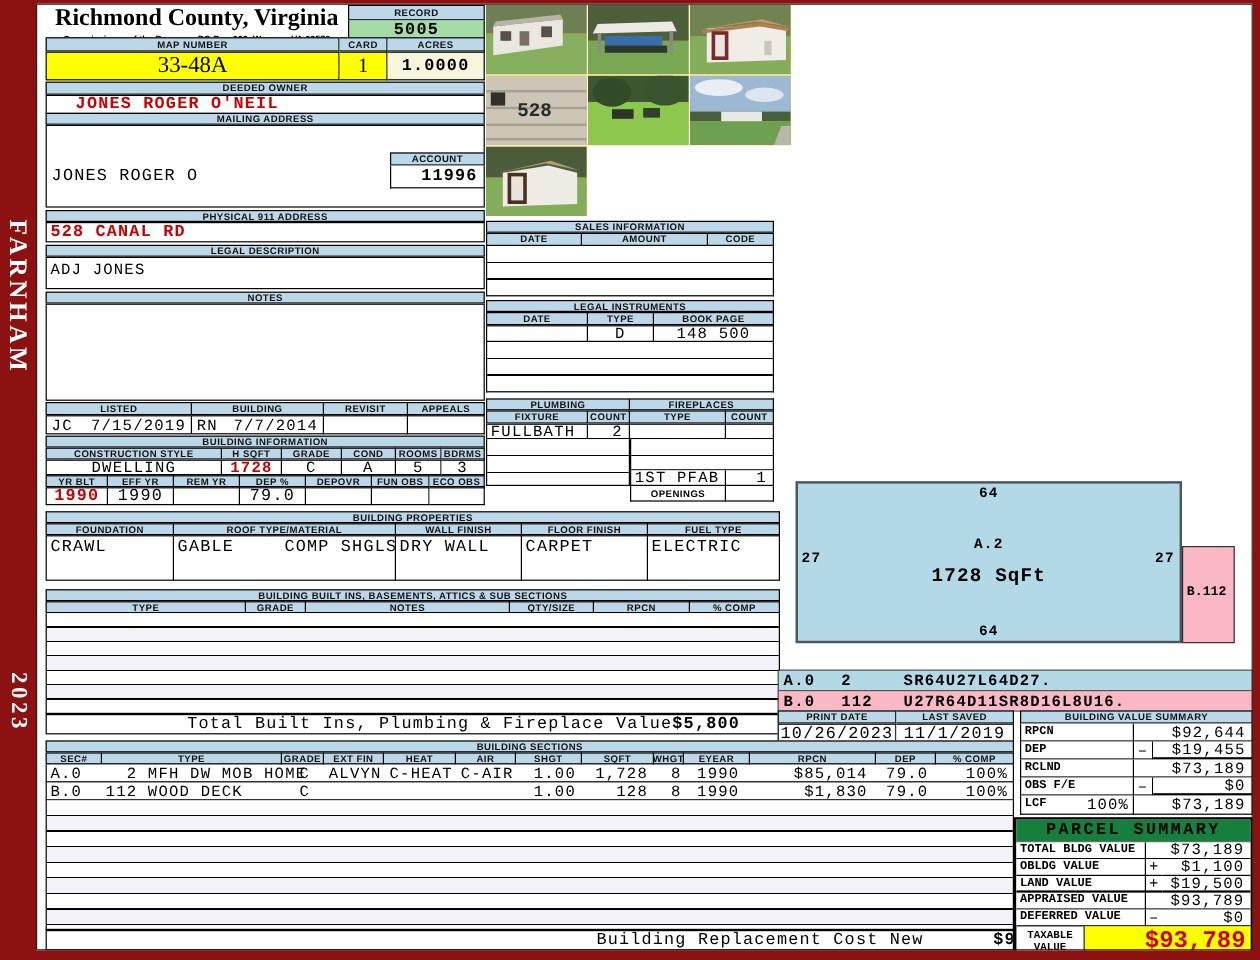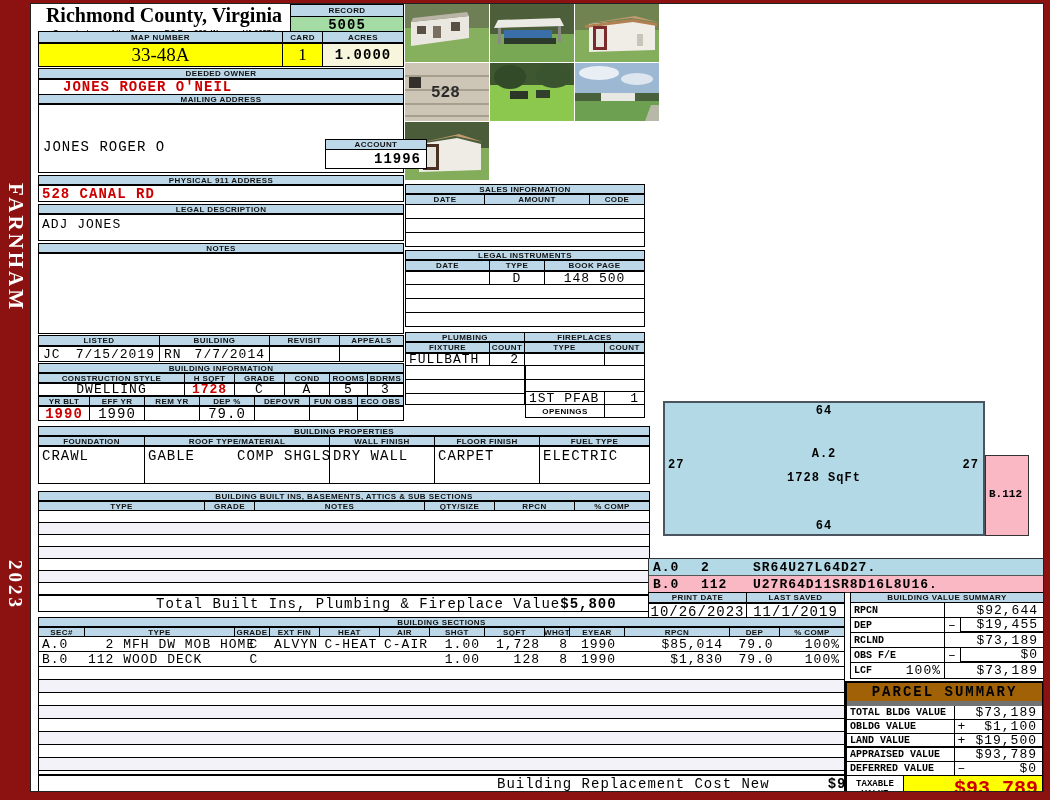--- a/index.html
+++ b/index.html
@@ -75,21 +75,21 @@
 
   <div class="abs hbar" style="left:38px;top:94px;width:366px;height:10px;">MAILING ADDRESS</div>
   <div class="abs cell" style="left:38px;top:104px;width:366px;height:69px;align-items:flex-start;">
     <div class="mono14" style="padding:2px 0 0 4px;line-height:16px;">
       <div>JONES ROGER O</div>
       
       
       
     </div>
   </div>
-  <div class="abs" style="left:325px;top:139px;width:102px;z-index:2;">
+  <div class="abs" style="left:325px;top:127px;width:79px;z-index:2;">
     <div class="hbar" style="height:11px;">ACCOUNT</div>
     <div class="cell mono14 bold tr" style="height:19px;border-top:none;">11996</div>
   </div>
 
   <div class="abs hbar" style="left:38px;top:175px;width:366px;height:10px;">PHYSICAL 911 ADDRESS</div>
   <div class="abs cell mono14 red tl" style="left:38px;top:185px;width:366px;height:17px;">528 CANAL RD</div>
 
   <div class="abs hbar" style="left:38px;top:204px;width:366px;height:10px;">LEGAL DESCRIPTION</div>
   <div class="abs cell mono tl" style="left:38px;top:214px;width:366px;height:27px;align-items:flex-start;padding-top:2px;">ADJ JONES</div>
 
@@ -314,21 +314,21 @@
   <div class="abs row" style="left:525px;top:405px;width:120px;height:13px;">
     <div class="cell tc" style="width:80px;font:bold 8px 'Liberation Sans',sans-serif;letter-spacing:.4px;border-top:none;">OPENINGS</div>
     <div class="cell" style="width:40px;border-top:none;"></div>
   </div>
 
   <div class="abs" style="left:663px;top:401px;width:322px;height:135px;background:#B2D9E5;border:2px solid #4a5560;z-index:2;">
     <div class="abs mono bold tc" style="left:0;top:1px;width:100%;font-size:12px;justify-content:center;display:flex;">64</div>
     <div class="abs mono bold" style="left:3px;top:55px;font-size:12px;">27</div>
     <div class="abs mono bold" style="right:4px;top:55px;font-size:12px;">27</div>
     <div class="abs mono bold" style="left:0;top:44px;width:100%;text-align:center;font-size:12px;">A.2</div>
-    <div class="abs mono bold" style="left:0;top:68px;width:100%;text-align:center;font-size:12px;">1728 SqFt</div>
+    <div class="abs mono bold" style="left:0;top:68px;width:100%;text-align:center;font-size:16px;">1728 SqFt</div>
     <div class="abs mono bold" style="left:0;bottom:1px;width:100%;text-align:center;font-size:12px;">64</div>
   </div>
   <div class="abs" style="left:985px;top:455px;width:44px;height:81px;background:#F9B8C3;border:1px solid #333;z-index:1;">
     <div class="abs mono bold" style="left:3px;top:32px;font-size:11px;letter-spacing:0;">B.112</div>
   </div>
   <div class="abs" style="left:648px;top:558px;width:396px;border:1px solid #333;">
     <div class="row mono bold" style="height:16px;background:#B2D9E5;align-items:center;font-size:13px;">
       <span style="width:48px;padding-left:4px;">A.0</span>
       <span style="width:52px;">2</span>
       <span>SR64U27L64D27.</span>
@@ -424,21 +424,21 @@
     <span style="width:50px;text-align:center;">79.0</span>
     <span style="width:63px;text-align:right;padding-right:4px;box-sizing:border-box;">100%</span>
   </div>
   <div class="abs stripes13" style="left:38px;top:667px;width:807px;height:108px;"></div>
   <div class="abs cell" style="left:38px;top:775px;width:807px;height:17px;">
     <span class="mono14" style="margin-left:458px;">Building Replacement Cost New</span>
     <span class="mono14 bold" style="margin-left:58px;">$92,644</span>
   </div>
 
   <div class="abs" style="left:845px;top:681px;width:199px;border:2px solid #000;background:#fff;">
-    <div style="height:18px;background:#a16207;border-bottom:5px solid #737373;display:flex;align-items:center;justify-content:center;
+    <div style="height:18px;background:#15803d;border-bottom:1px solid #737373;display:flex;align-items:center;justify-content:center;
                 font:bold 14px 'Liberation Mono',monospace;letter-spacing:2px;">PARCEL SUMMARY</div>
     <div class="row" style="height:14px;">
       <div class="cell lbl tl" style="width:108px;border:none;border-right:1px solid #000;border-bottom:1px solid #000;">TOTAL BLDG VALUE</div>
       <div class="cell mono tr" style="width:87px;border:none;border-bottom:1px solid #000;">$73,189</div>
     </div>
     <div class="row" style="height:14px;">
       <div class="cell lbl tl" style="width:108px;border:none;border-right:1px solid #000;border-bottom:1px solid #000;">OBLDG VALUE</div>
       <div class="cell mono" style="width:14px;border:none;border-bottom:1px solid #000;justify-content:center;">+</div>
       <div class="cell mono tr" style="width:73px;border:none;border-bottom:1px solid #000;">$1,100</div>
     </div>

